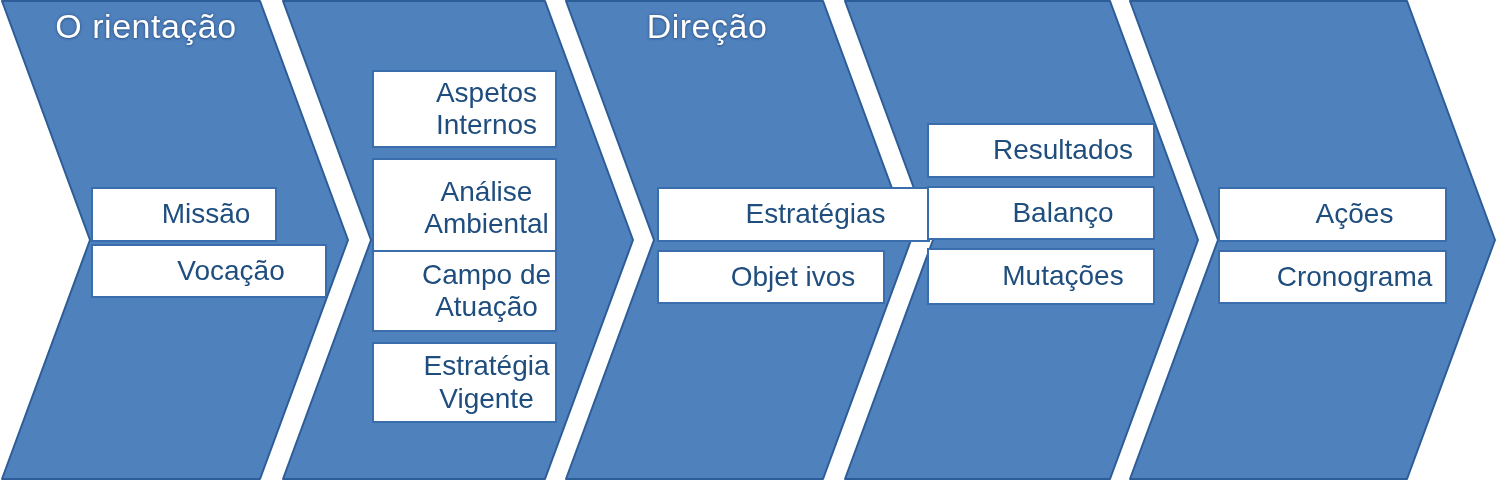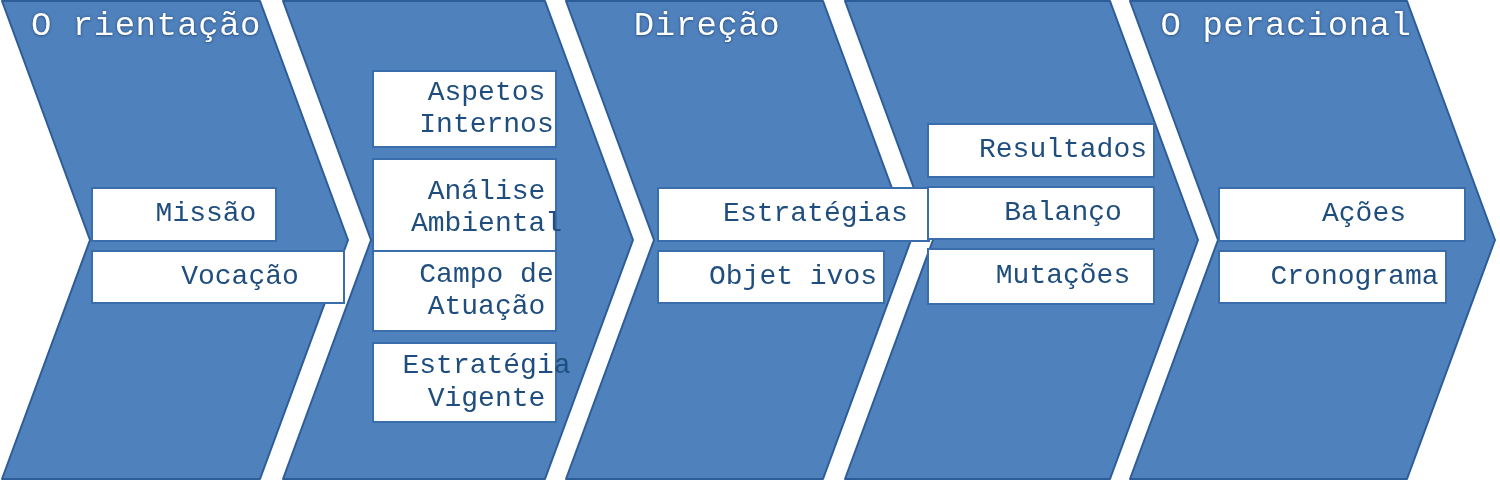--- a/index.html
+++ b/index.html
@@ -1,20 +1,20 @@
 <!DOCTYPE html>
 <html style="--background: #ffffff; --chevron-fill: #4f81bd; --chevron-stroke: #2d5d96; --title-text: #ffffff; --box-bg: #ffffff; --box-border: #3a6dab; --box-text: #1f4e7e;"><head>
 <meta charset="utf-8">
 <style>
   html,body{margin:0;padding:0;background:#fff;}
   .canvas{
     position:relative;
     width:1500px;height:480px;
     background:var(--background,#ffffff);
-    font-family:Liberation Mono, monospace;
+    font-family:Liberation Sans, sans-serif;
     overflow:hidden;
   }
   .canvas svg{position:absolute;left:0;top:0;}
   .chev{
     fill:var(--chevron-fill,#4f81bd);
     stroke:var(--chevron-stroke,#2d5d96);
     stroke-width:2;
     stroke-linejoin:round;
   }
   .stage-title{
@@ -52,33 +52,32 @@
   <svg width="1500" height="480" viewBox="0 0 1500 480">
     <polygon class="chev" points="2,1 260,1 348,240 260,479 2,479 90,240"></polygon>
     <polygon class="chev" points="283,1 545,1 633,240 545,479 283,479 371,240"></polygon>
     <polygon class="chev" points="566,1 823,1 911,240 823,479 566,479 654,240"></polygon>
     <polygon class="chev" points="845,1 1110,1 1198,240 1110,479 845,479 933,240"></polygon>
     <polygon class="chev" points="1130,1 1407,1 1495,240 1407,479 1130,479 1218,240"></polygon>
   </svg>
 
   <div class="stage-title" style="left:-4px">O rientação</div>
   <div class="stage-title" style="left:557px">Direção</div>
-  <div class="stage-title" style="left:1136px">O peracional</div>
 
   <div class="step-box" style="left:91px;top:187px;width:186px;height:55px">Missão</div>
-  <div class="step-box" style="left:91px;top:250px;width:254px;height:54px">Vocação</div>
+  <div class="step-box" style="left:91px;top:244px;width:236px;height:54px">Vocação</div>
 
   <div class="step-box" style="left:372px;top:70px;width:185px;height:78px">Aspetos Internos</div>
   <div class="step-box" style="left:372px;top:158px;width:185px;height:100px">Análise Ambiental</div>
   <div class="step-box" style="left:372px;top:250px;width:185px;height:82px">Campo de Atuação</div>
   <div class="step-box" style="left:372px;top:342px;width:185px;height:81px">Estratégia Vigente</div>
 
   <div class="step-box" style="left:657px;top:187px;width:273px;height:55px">Estratégias</div>
   <div class="step-box" style="left:657px;top:250px;width:228px;height:54px">Objet ivos</div>
 
   <div class="step-box" style="left:927px;top:123px;width:228px;height:55px">Resultados</div>
   <div class="step-box" style="left:927px;top:186px;width:228px;height:54px">Balanço</div>
   <div class="step-box" style="left:927px;top:248px;width:228px;height:57px">Mutações</div>
 
-  <div class="step-box" style="left:1218px;top:187px;width:248px;height:55px">Ações</div>
+  <div class="step-box" style="left:1218px;top:187px;width:229px;height:55px">Ações</div>
   <div class="step-box" style="left:1218px;top:250px;width:229px;height:54px">Cronograma</div>
 
 </div>
 
 </body></html>

